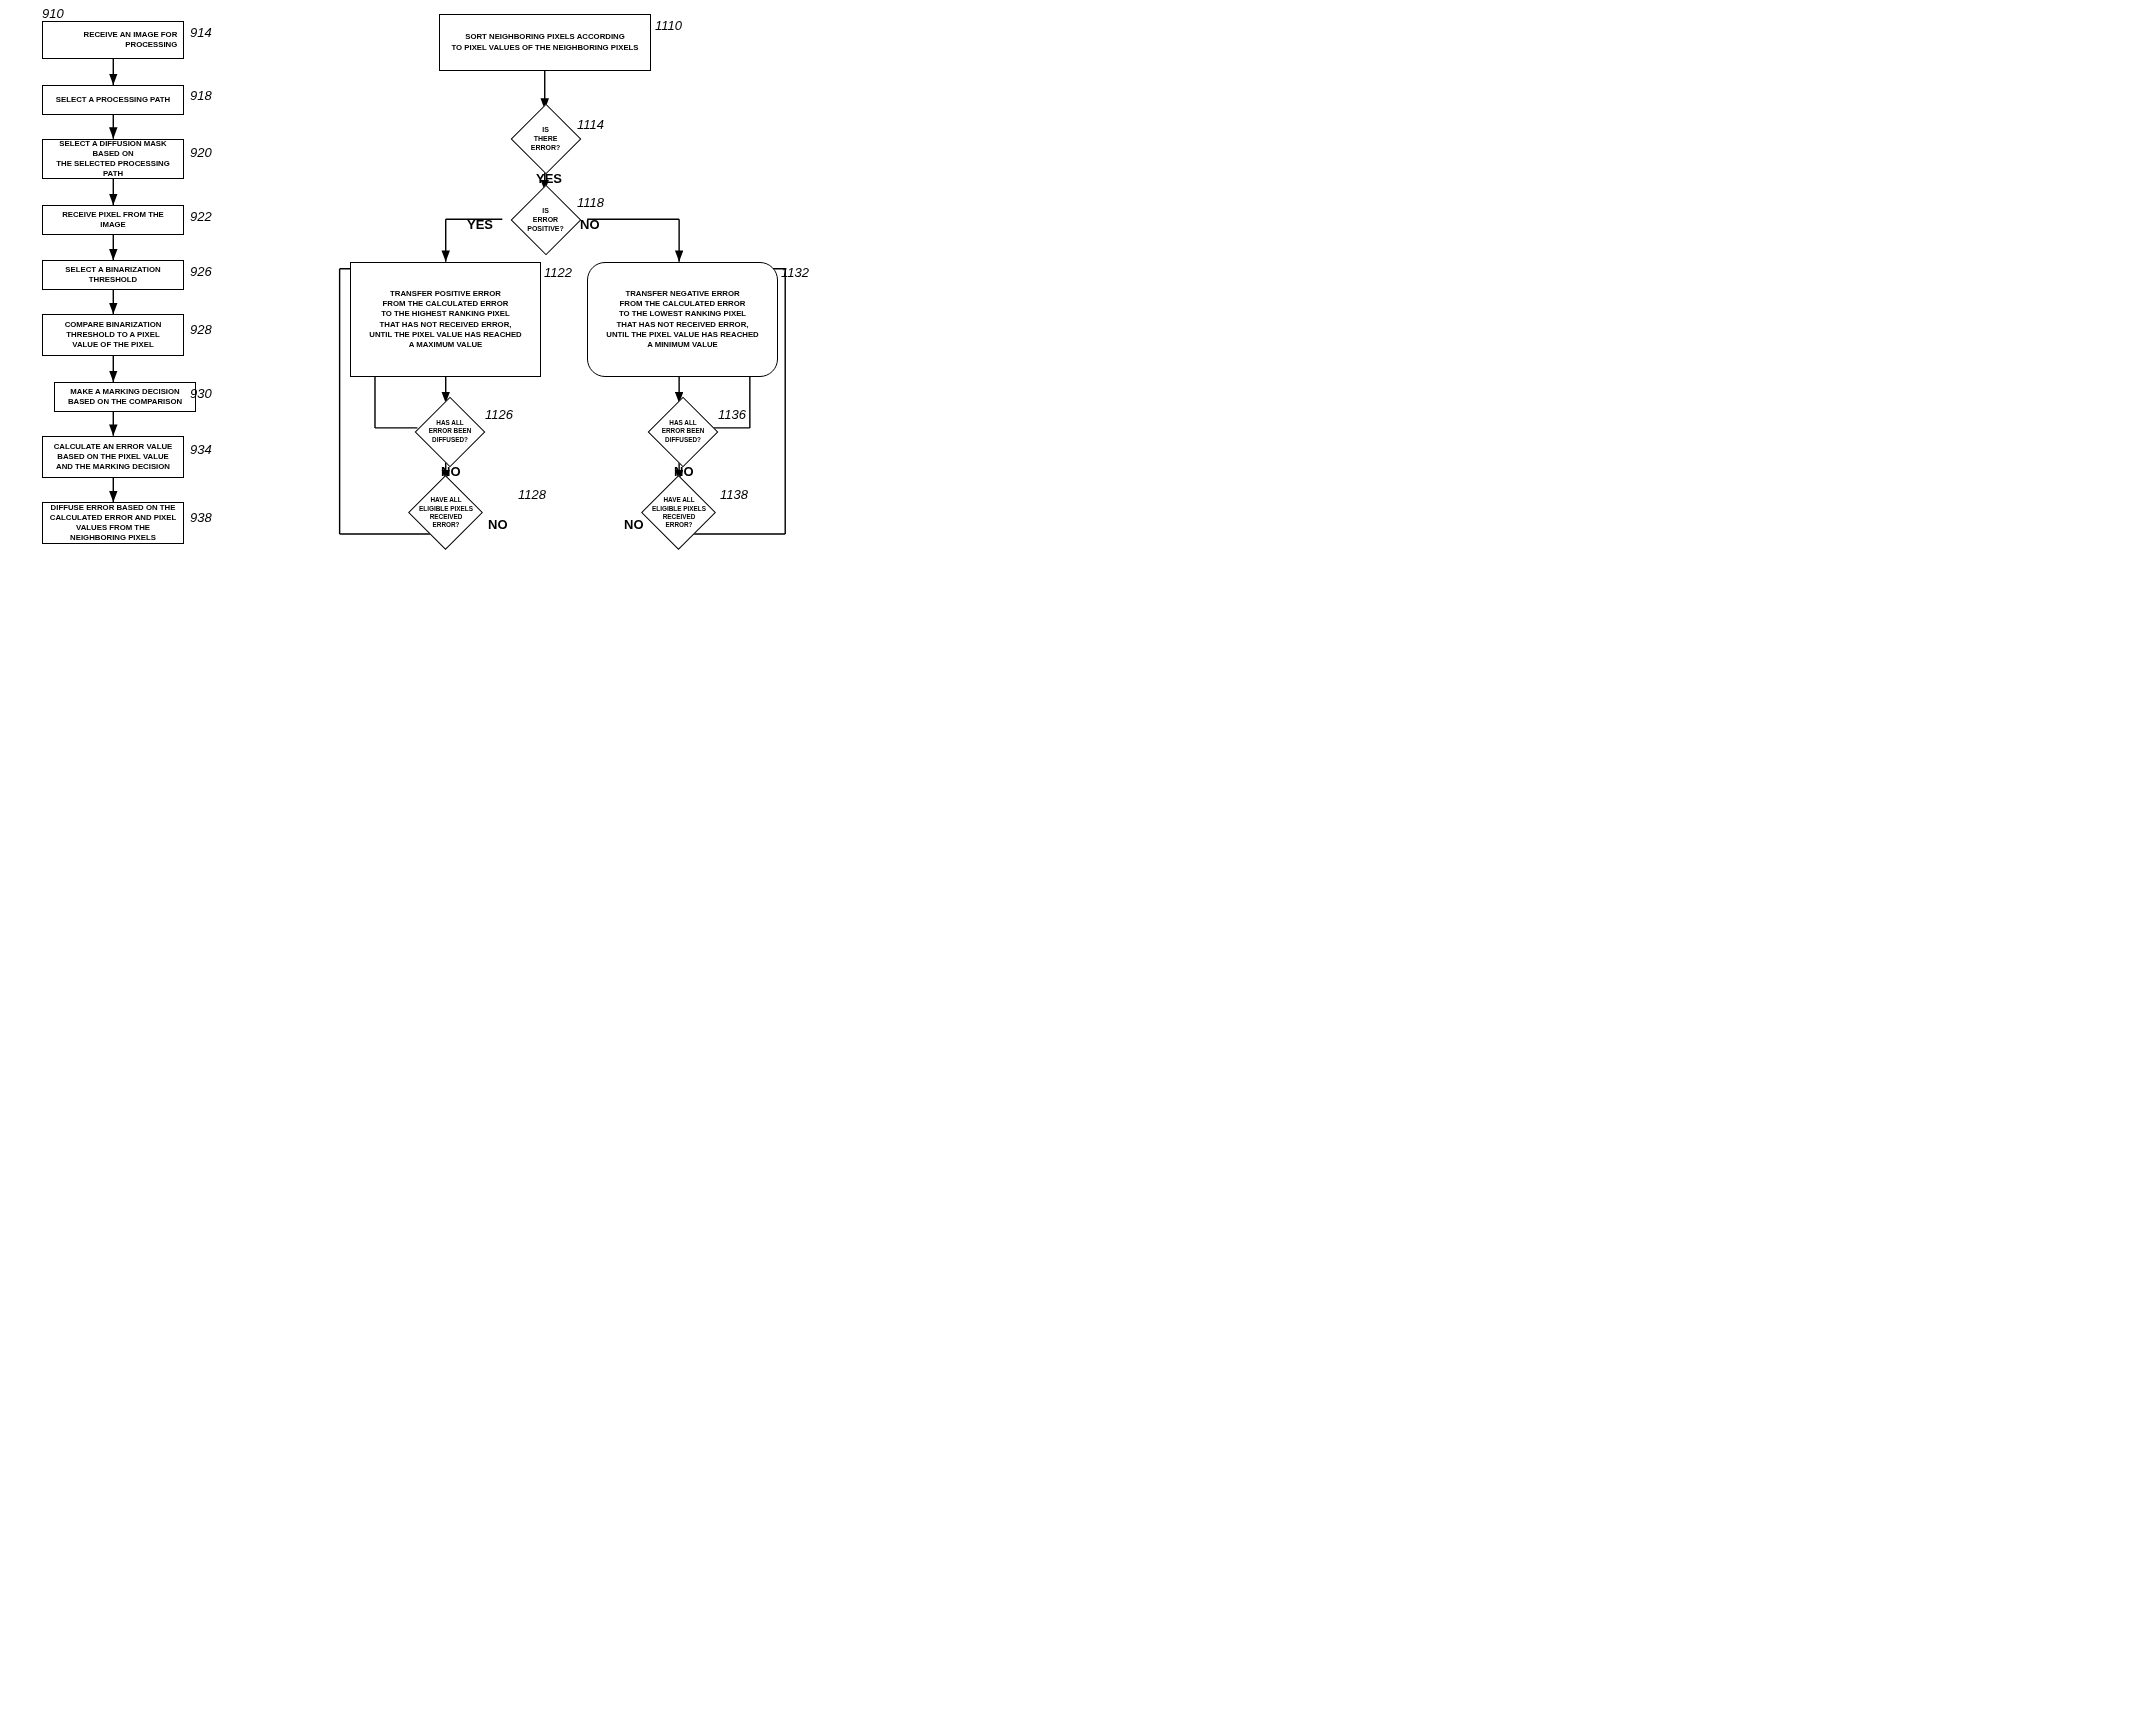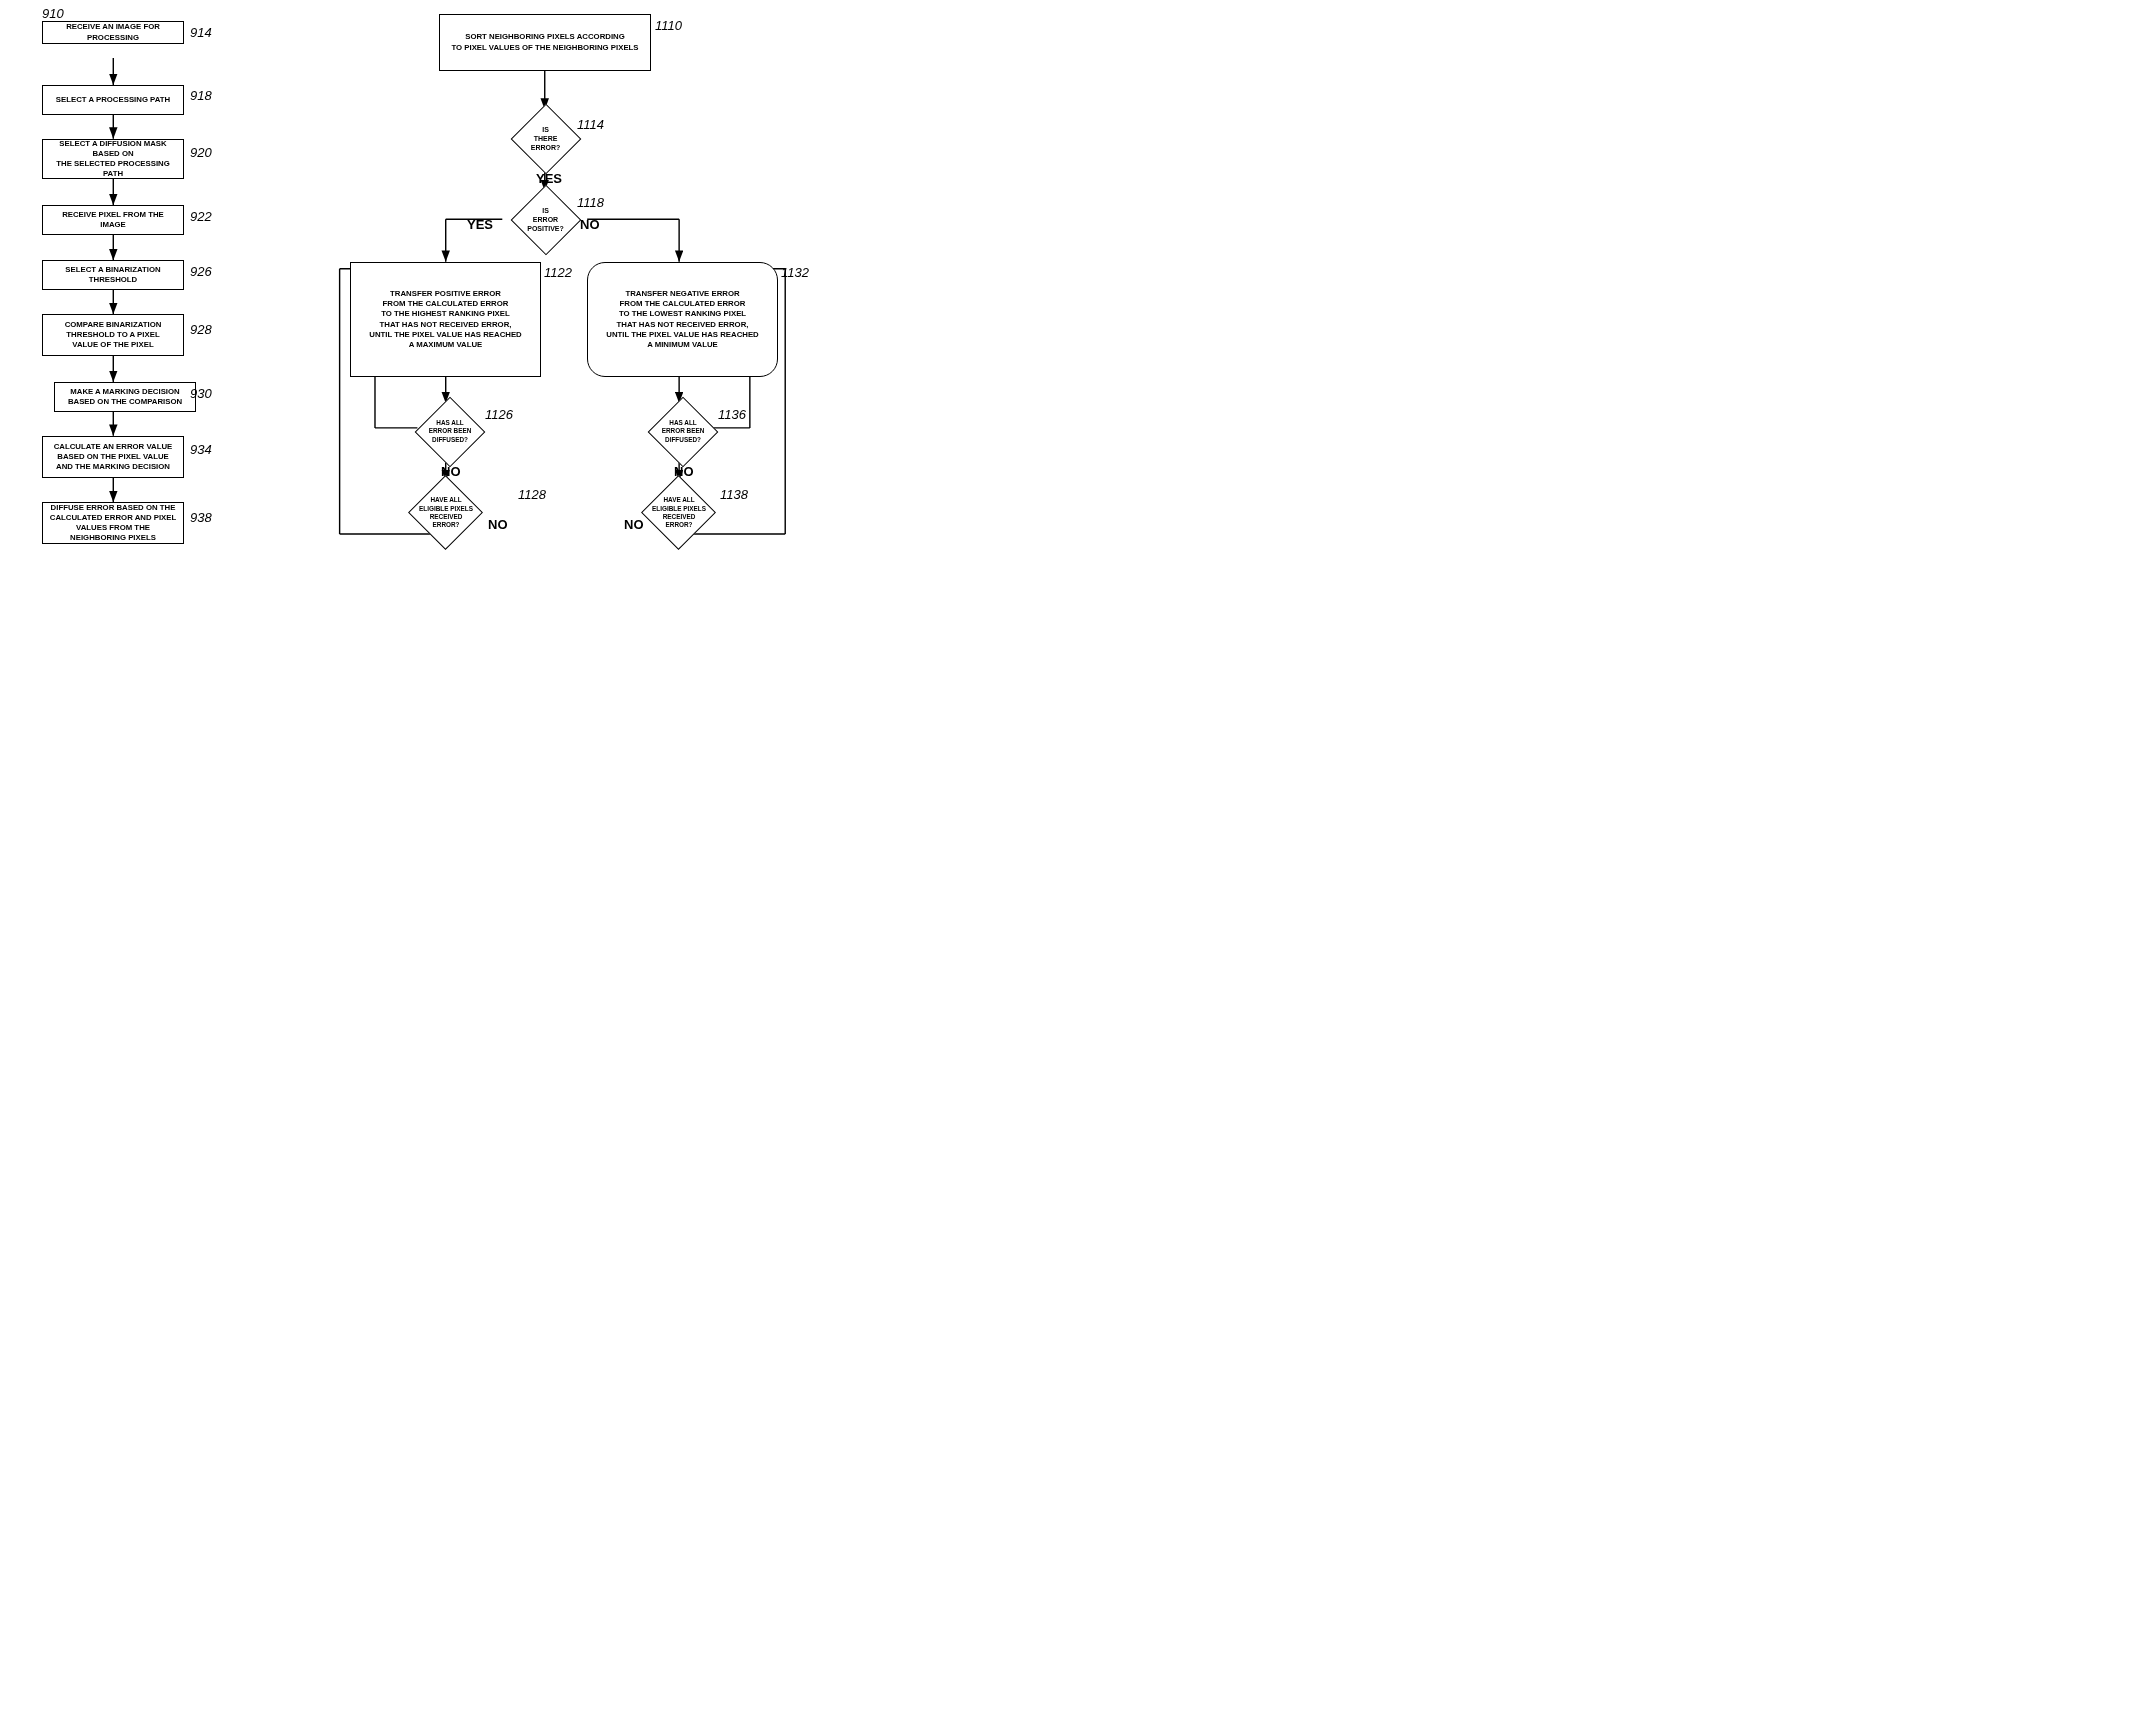--- a/index.html
+++ b/index.html
@@ -110,21 +110,21 @@
     <line x1="480" y1="380" x2="585" y2="380" stroke="#000" stroke-width="2" marker-end="url(#arrowhead)"></line>
 
     <line x1="960" y1="755" x2="1110" y2="755" stroke="#000" stroke-width="2"></line>
     <line x1="1110" y1="755" x2="1110" y2="380" stroke="#000" stroke-width="2"></line>
     <line x1="1110" y1="380" x2="1005" y2="380" stroke="#000" stroke-width="2" marker-end="url(#arrowhead)"></line>
 
   </svg>
 
   <div class="flow-label" style="left:42px; top:5.7px;">910</div>
 
-  <div class="flow-box" style="left:42px; top:21px; width:142px; height:23px;">
+  <div class="flow-box" style="left:42px; top:21px; width:142px; height:38px;text-align:right;">
     <span>RECEIVE AN IMAGE FOR PROCESSING</span>
   </div>
   <div class="flow-label" style="left:190px; top:25px;">914</div>
 
   <div class="flow-box" style="left:42px; top:85px; width:142px; height:30px;">
     <span>SELECT A PROCESSING PATH</span>
   </div>
   <div class="flow-label" style="left:190px; top:88px;">918</div>
 
   <div class="flow-box" style="left:42px; top:139px; width:142px; height:40px;">

